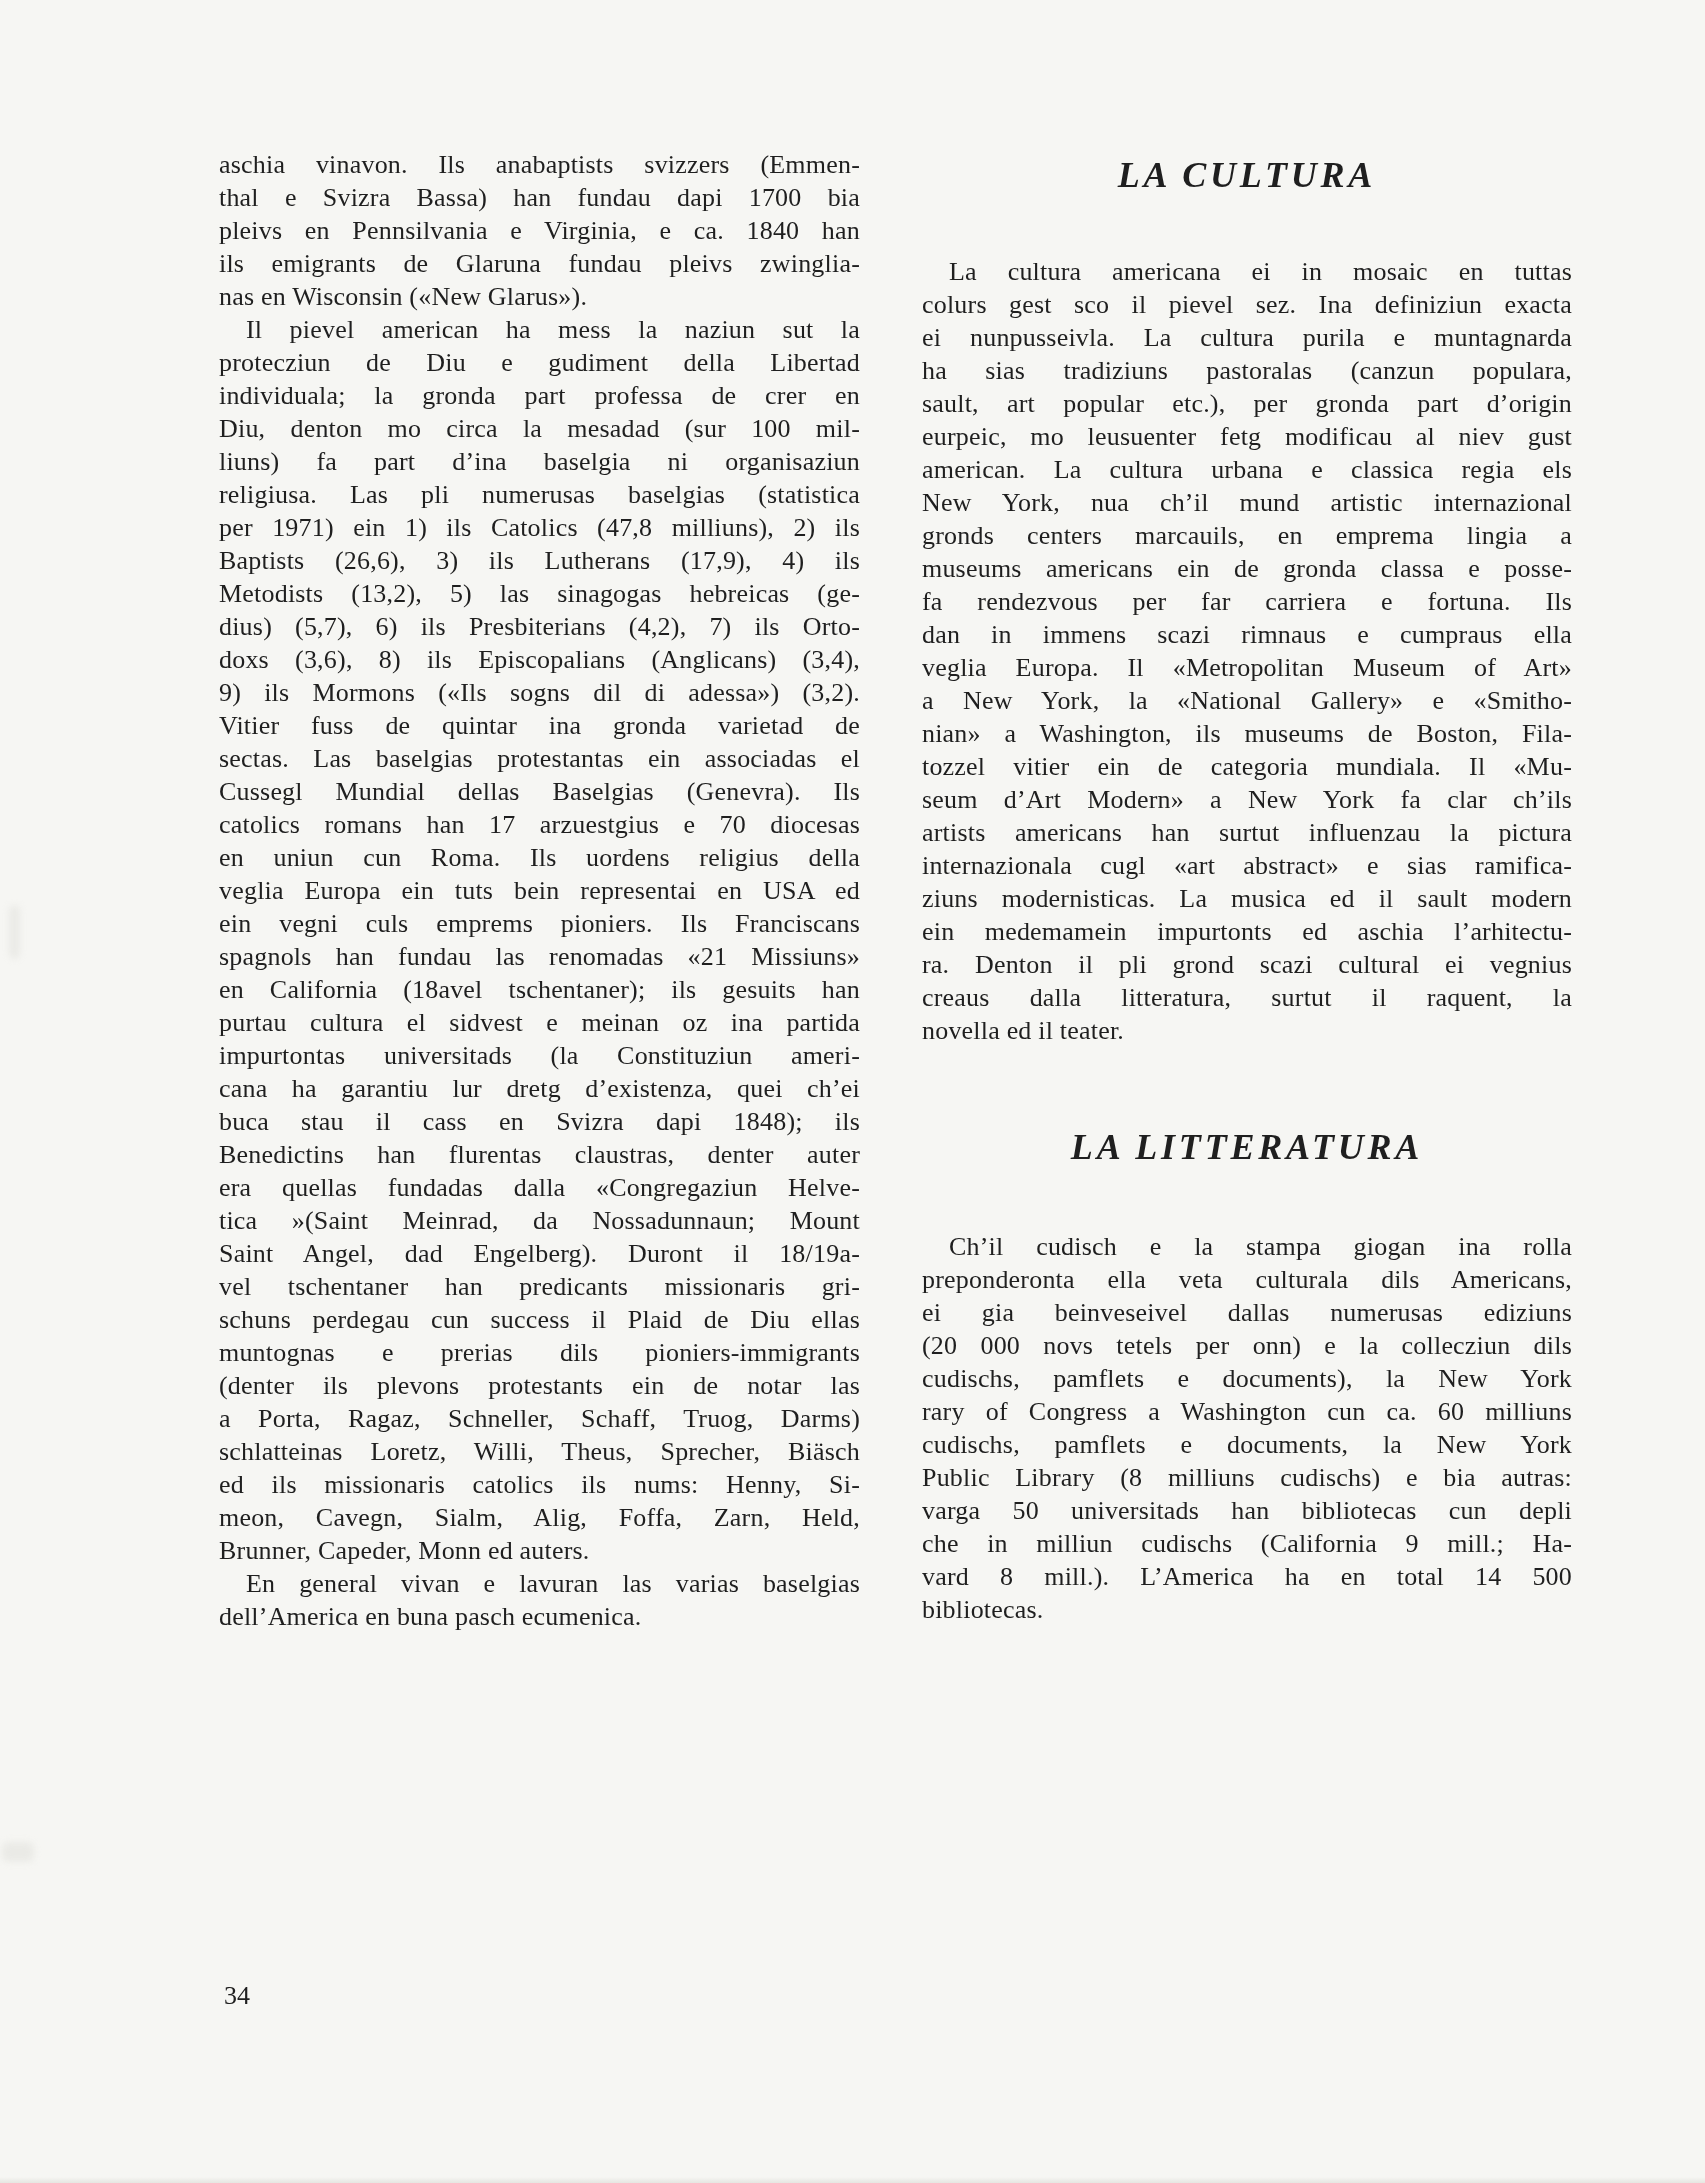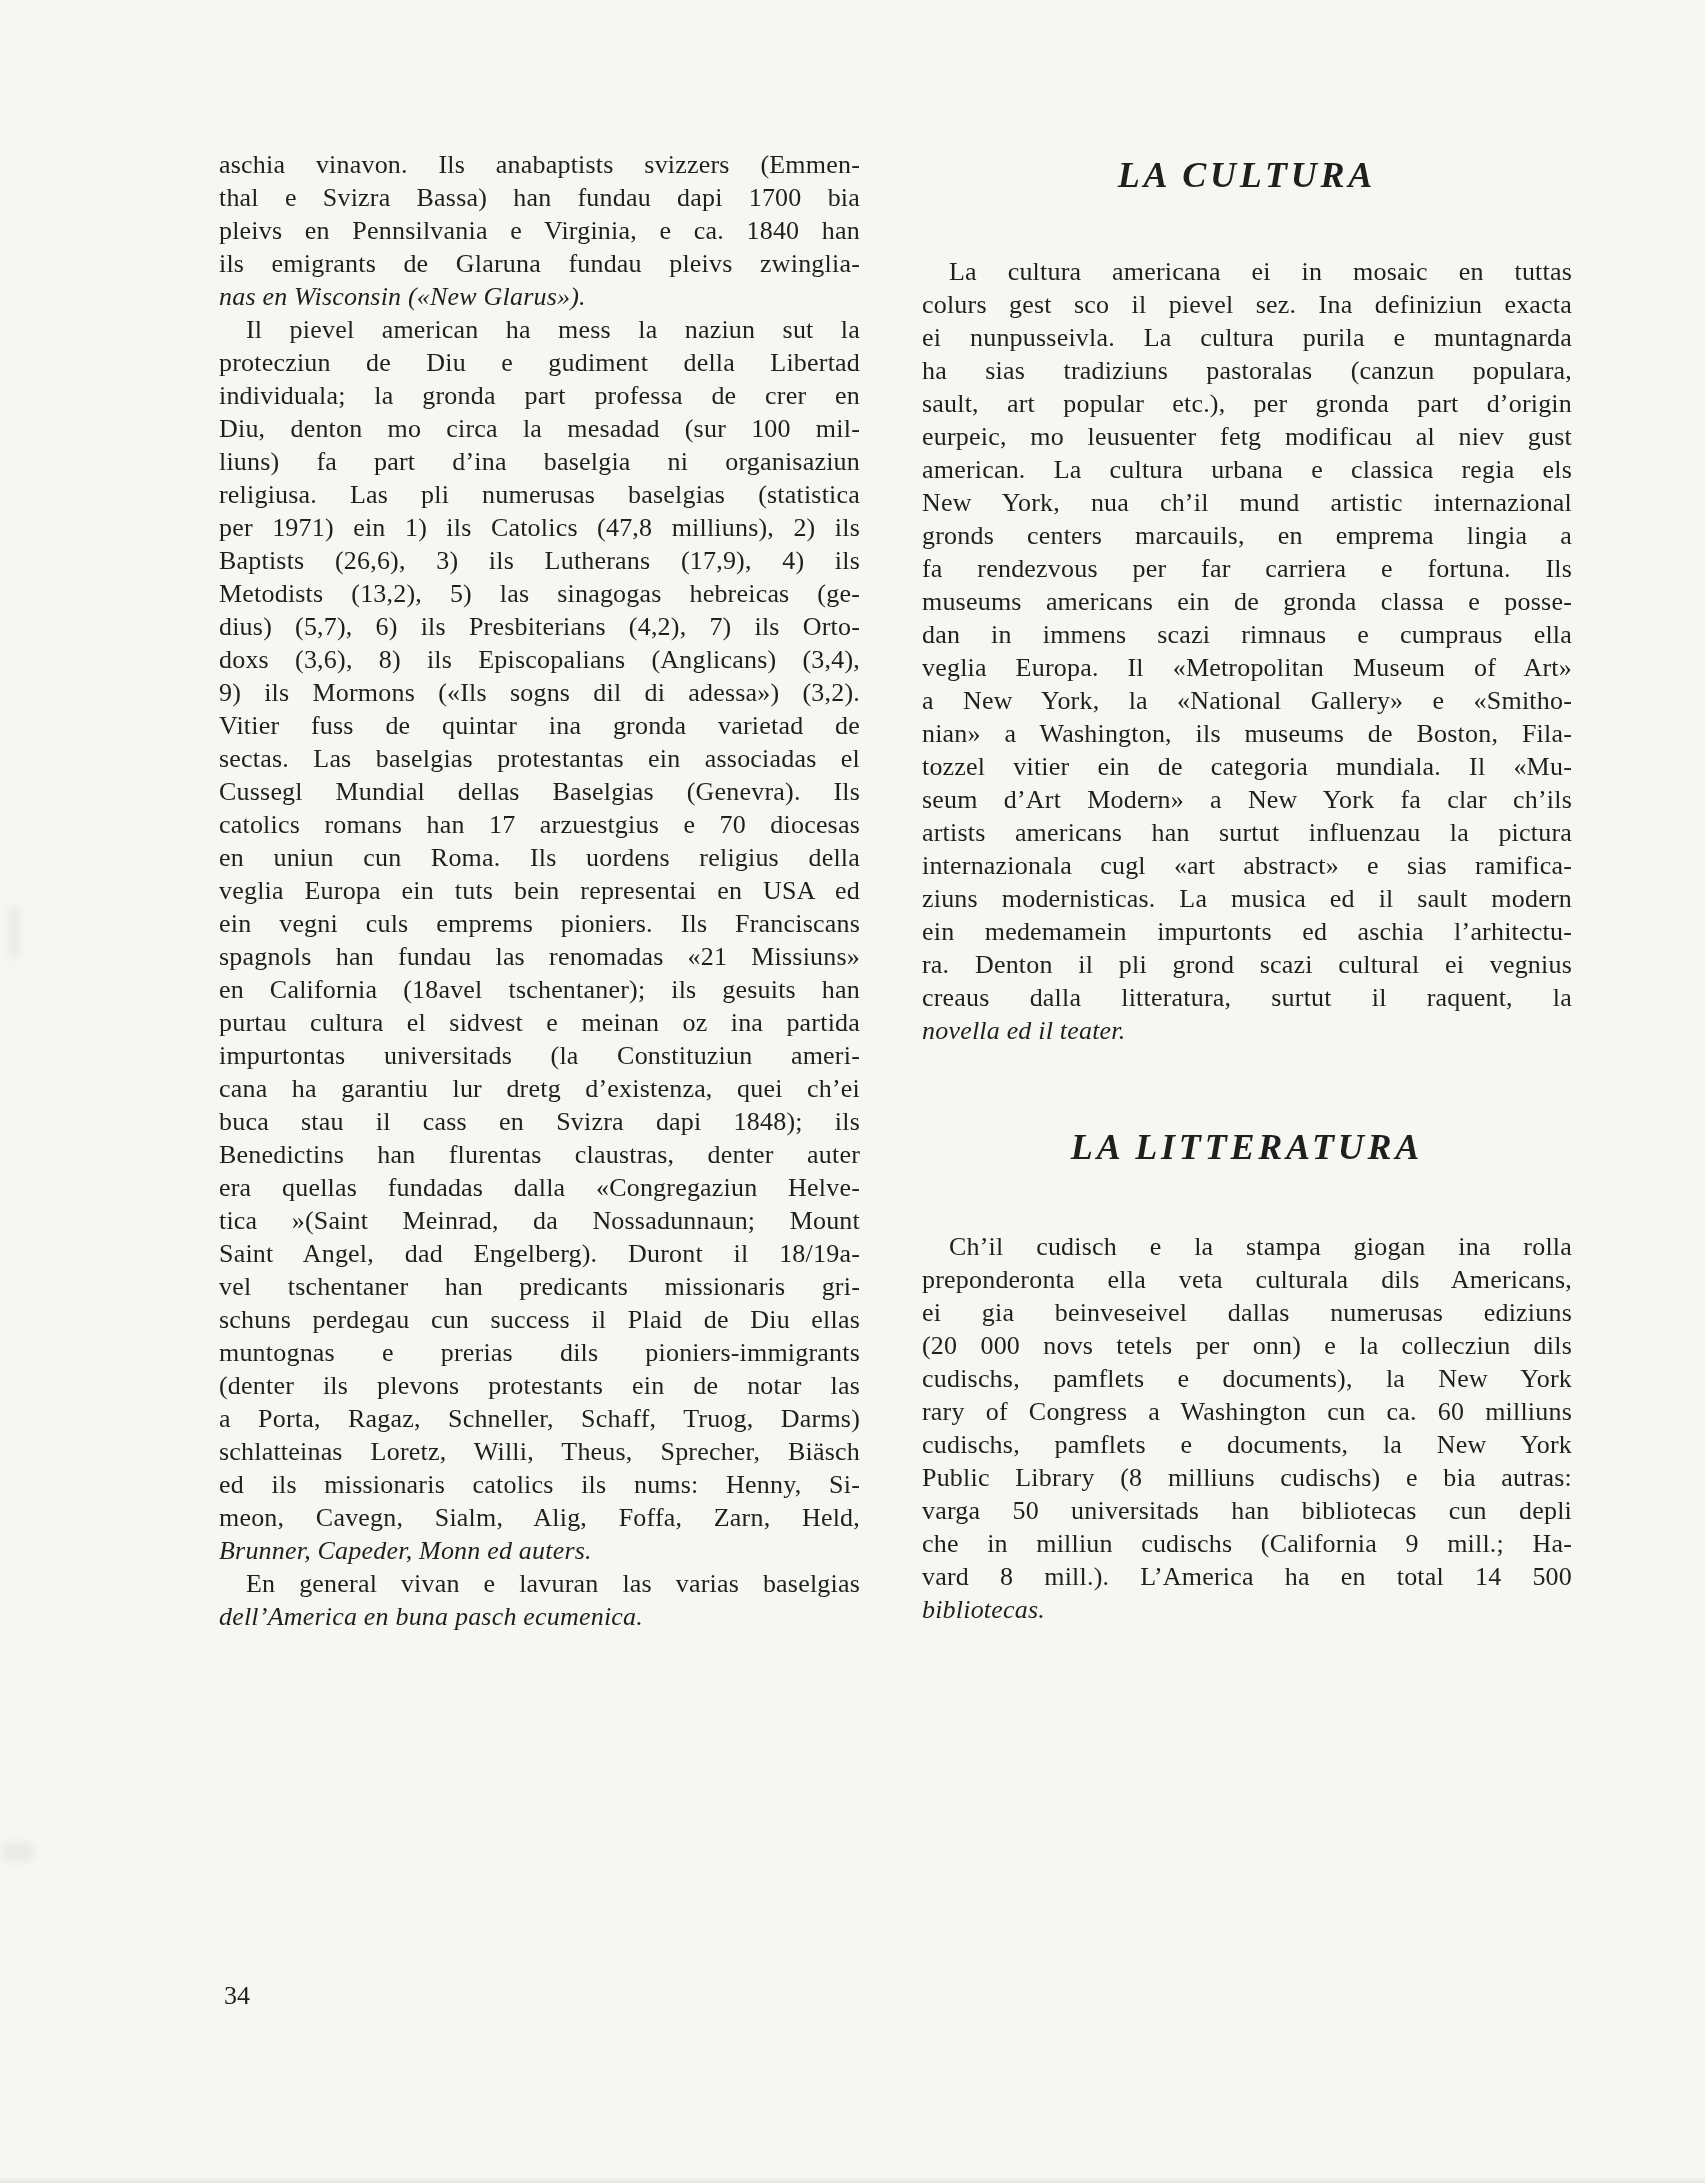--- a/index.html
+++ b/index.html
@@ -36,21 +36,20 @@
     font-size: 26px;
     line-height: 33px;
     letter-spacing: 0.2px;
     text-align: justify;
     text-align-last: justify;
     text-justify: inter-word;
     white-space: normal;
   }
   .line.last {
     text-align-last: left;
-    font-style: italic;
   }
   .line.indent {
     text-indent: 27px;
   }
   .heading {
     font-size: 36px;
     line-height: 33px;
     font-weight: bold;
     font-style: italic;
     letter-spacing: 3.8px;
@@ -165,22 +164,22 @@
     <div class="para">
         <div class="line indent">La cultura americana ei in mosaic en tuttas</div>
         <div class="line">colurs gest sco il pievel sez. Ina definiziun exacta</div>
         <div class="line">ei nunpusseivla. La cultura purila e muntagnarda</div>
         <div class="line">ha sias tradiziuns pastoralas (canzun populara,</div>
         <div class="line">sault, art popular etc.), per gronda part d’origin</div>
         <div class="line">eurpeic, mo leusuenter fetg modificau al niev gust</div>
         <div class="line">american. La cultura urbana e classica regia els</div>
         <div class="line">New York, nua ch’il mund artistic internazional</div>
         <div class="line">gronds centers marcauils, en emprema lingia a</div>
+        <div class="line">museums americans ein de gronda classa e posse-</div>
         <div class="line">fa rendezvous per far carriera e fortuna. Ils</div>
-        <div class="line">museums americans ein de gronda classa e posse-</div>
         <div class="line">dan in immens scazi rimnaus e cumpraus ella</div>
         <div class="line">veglia Europa. Il «Metropolitan Museum of Art»</div>
         <div class="line">a New York, la «National Gallery» e «Smitho-</div>
         <div class="line">nian» a Washington, ils museums de Boston, Fila-</div>
         <div class="line">tozzel vitier ein de categoria mundiala. Il «Mu-</div>
         <div class="line">seum d’Art Modern» a New York fa clar ch’ils</div>
         <div class="line">artists americans han surtut influenzau la pictura</div>
         <div class="line">internazionala cugl «art abstract» e sias ramifica-</div>
         <div class="line">ziuns modernisticas. La musica ed il sault modern</div>
         <div class="line">ein medemamein impurtonts ed aschia l’arhitectu-</div>

